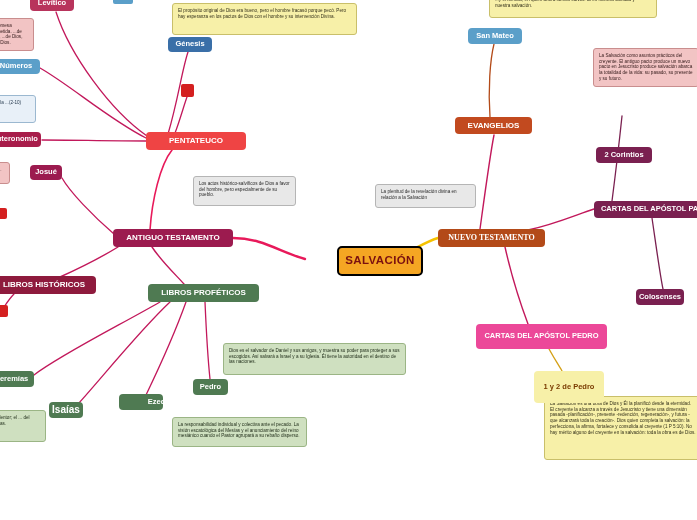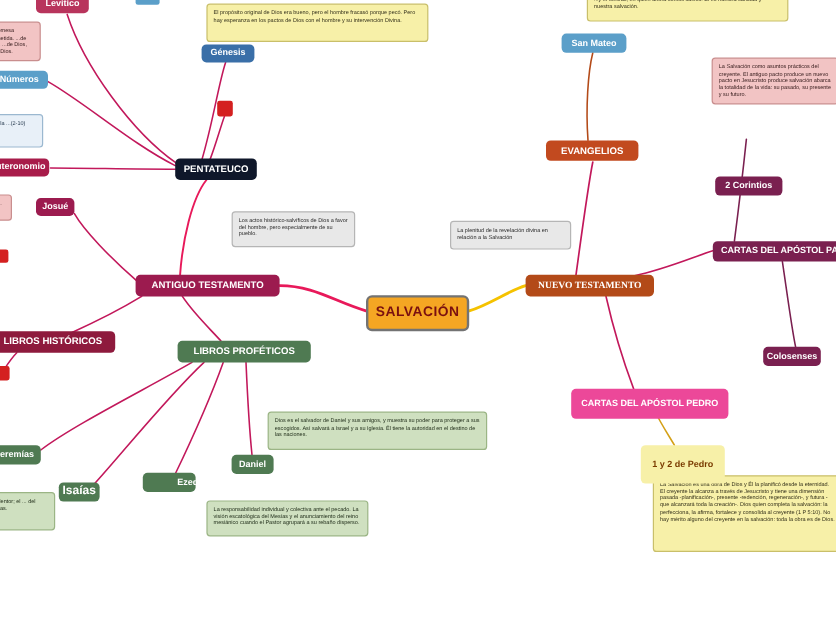--- a/index.html
+++ b/index.html
@@ -43,22 +43,23 @@
     border-radius: 3px;
     font-weight: normal;
     line-height: 1.25;
     text-align: left;
     padding: 4px 5px;
     white-space: normal;
     overflow: hidden;
   }
   .center-node {
     border-radius: 5px;
-    border: 2px solid #737373;
+    border: 2px solid #000000;
     letter-spacing: 0.4px;
+    margin-left: 32px;
   }
 </style>
 </head>
 <body>
 
 <div id="canvas">
 
   <svg class="edges" viewBox="0 0 697 520" id="edge-svg">
       <path d="M 233 238 C 262 238 280 252 305 259" fill="none" stroke="#e8195a" stroke-width="2.4" stroke-linecap="round"></path>
       <path d="M 391 259 C 408 254 424 242 438 238" fill="none" stroke="#f5c200" stroke-width="2.4" stroke-linecap="round"></path>
@@ -98,34 +99,34 @@
       <div class="note" style="left: 489px; top: -8px; width: 168px; min-height: 26px; background: rgb(247, 240, 168); border: 1px solid rgb(201, 191, 106); color: rgb(51, 48, 26); font-size: 4.6px;">...y el Mesías, en quien ahora somos salvos. Él es nuestra sanidad y nuestra salvación.</div>
       <div class="note" style="left: 593px; top: 48px; width: 106px; min-height: 37px; background: rgb(242, 196, 196); border: 1px solid rgb(201, 142, 142); color: rgb(58, 32, 32); font-size: 4.6px;">La Salvación como asuntos prácticos del creyente. El antiguo pacto produce un nuevo pacto en Jesucristo produce salvación abarca la totalidad de la vida: su pasado, su presente y su futuro.</div>
       <div class="note" style="left: 544px; top: 396px; width: 158px; min-height: 64px; background: rgb(247, 240, 168); border: 1px solid rgb(201, 191, 106); color: rgb(51, 48, 26); font-size: 4.6px;">La Salvación es una obra de Dios y Él la planificó desde la eternidad. El creyente la alcanza a través de Jesucristo y tiene una dimensión pasada -planificación-, presente -redención, regeneración-, y futura -que alcanzará toda la creación-. Dios quien completa la salvación: la perfecciona, la afirma, fortalece y consolida al creyente (1 P 5:10). No hay mérito alguno del creyente en la salvación: toda la obra es de Dios.</div>
       <div style="position: absolute; left: 181px; top: 84px; width: 13px; height: 13px; background: rgb(212, 32, 32); border-radius: 2px;"></div>
       <div style="position: absolute; left: -4px; top: 305px; width: 12px; height: 12px; background: rgb(212, 32, 32); border-radius: 2px;"></div>
       <div style="position: absolute; left: -4px; top: 208px; width: 11px; height: 11px; background: rgb(212, 32, 32); border-radius: 2px;"></div>
       <div style="position: absolute; left: 113px; top: -6px; width: 20px; height: 10px; background: rgb(91, 159, 201); border-radius: 2px;"></div>
       <div class="node center-node" style="left: 305px; top: 246px; width: 86px; height: 30px; background: rgb(245, 166, 35); color: rgb(122, 16, 16); font-size: 11.5px;">SALVACIÓN</div>
       <div class="node" style="left: 113px; top: 229px; width: 120px; height: 18px; background: rgb(156, 27, 79); color: rgb(255, 255, 255); font-size: 8px;">ANTIGUO TESTAMENTO</div>
       <div class="node" style="left: 438px; top: 229px; width: 107px; height: 18px; background: rgb(179, 74, 24); color: rgb(255, 255, 255); font-size: 8px; font-family: Liberation Serif, serif;">NUEVO TESTAMENTO</div>
-      <div class="node" style="left: 146px; top: 132px; width: 68px; height: 18px; background: #0f172a; color: rgb(255, 255, 255); font-size: 8px;">PENTATEUCO</div>
+      <div class="node" style="left: 146px; top: 132px; width: 100px; height: 18px; background: #ef4444; color: rgb(255, 255, 255); font-size: 8px;">PENTATEUCO</div>
       <div class="node" style="left: -8px; top: 276px; width: 104px; height: 18px; background: rgb(142, 26, 61); color: rgb(255, 255, 255); font-size: 8px;">LIBROS HISTÓRICOS</div>
       <div class="node" style="left: 148px; top: 284px; width: 111px; height: 18px; background: rgb(79, 122, 82); color: rgb(255, 255, 255); font-size: 8px;">LIBROS PROFÉTICOS</div>
       <div class="node" style="left: 455px; top: 117px; width: 77px; height: 17px; background: rgb(194, 74, 31); color: rgb(255, 255, 255); font-size: 8px;">EVANGELIOS</div>
       <div class="node" style="left: 476px; top: 324px; width: 131px; height: 25px; background: #ec4899; color: rgb(255, 255, 255); font-size: 7.5px;">CARTAS DEL APÓSTOL PEDRO</div>
       <div class="node" style="left: 594px; top: 201px; width: 127px; height: 17px; background: rgb(122, 32, 80); color: rgb(255, 255, 255); font-size: 7.5px;">CARTAS DEL APÓSTOL PABLO</div>
       <div class="node" style="left: 30px; top: -4px; width: 44px; height: 15px; background: rgb(184, 52, 92); color: rgb(255, 255, 255); font-size: 7.5px;">Levítico</div>
       <div class="node" style="left: -8px; top: 59px; width: 48px; height: 15px; background: rgb(91, 159, 201); color: rgb(255, 255, 255); font-size: 7.5px;">Números</div>
       <div class="node" style="left: -16px; top: 132px; width: 57px; height: 15px; background: rgb(168, 28, 74); color: rgb(255, 255, 255); font-size: 7.5px;">Deuteronomio</div>
       <div class="node" style="left: 168px; top: 37px; width: 44px; height: 15px; background: rgb(58, 111, 168); color: rgb(255, 255, 255); font-size: 7.5px;">Génesis</div>
       <div class="node" style="left: 30px; top: 165px; width: 32px; height: 15px; background: rgb(156, 27, 79); color: rgb(255, 255, 255); font-size: 7.5px;">Josué</div>
       <div class="node" style="left: 49px; top: 402px; width: 34px; height: 16px; background: rgb(79, 122, 82); color: rgb(255, 255, 255); font-size: 10px;">Isaías</div>
       <div class="node" style="left: 119px; top: 394px; width: 44px; height: 16px; background: rgb(79, 122, 82); color: rgb(255, 255, 255); font-size: 7.5px; padding-left: 44px;">Ezequiel</div>
-      <div class="node" style="left: 193px; top: 379px; width: 35px; height: 16px; background: rgb(79, 122, 82); color: rgb(255, 255, 255); font-size: 7.5px;">Daniel</div>
+      <div class="node" style="left: 193px; top: 379px; width: 35px; height: 16px; background: rgb(79, 122, 82); color: rgb(255, 255, 255); font-size: 7.5px;">Pedro</div>
       <div class="node" style="left: -10px; top: 371px; width: 44px; height: 16px; background: rgb(79, 122, 82); color: rgb(255, 255, 255); font-size: 7.5px;">Jeremías</div>
       <div class="node" style="left: 468px; top: 28px; width: 54px; height: 16px; background: rgb(91, 159, 201); color: rgb(255, 255, 255); font-size: 7.5px;">San Mateo</div>
       <div class="node" style="left: 596px; top: 99px; width: 56px; height: 16px; background: rgb(122, 32, 80); color: rgb(255, 255, 255); font-size: 7.5px; margin-top: 48px;">2 Corintios</div>
       <div class="node" style="left: 636px; top: 289px; width: 48px; height: 16px; background: rgb(122, 32, 80); color: rgb(255, 255, 255); font-size: 7.5px;">Colosenses</div>
       <div class="node" style="left: 534px; top: 371px; width: 70px; height: 32px; background: rgb(247, 240, 168); color: rgb(122, 59, 0); font-size: 7.5px;">1 y 2 de Pedro</div>
     </div>
 
 </div>
 
 </body></html>

